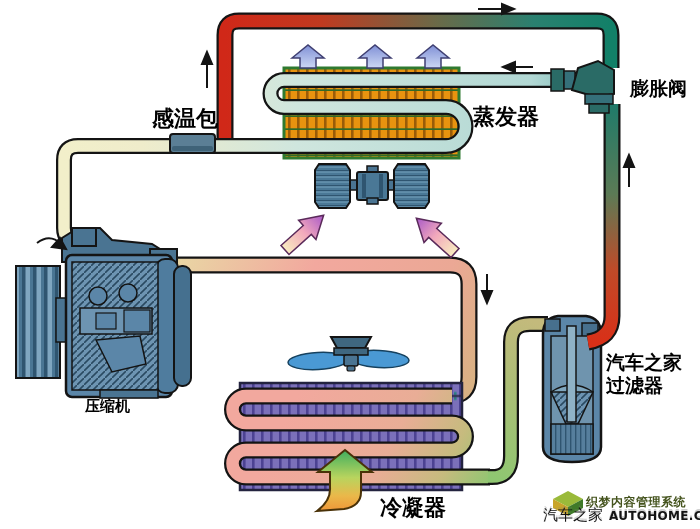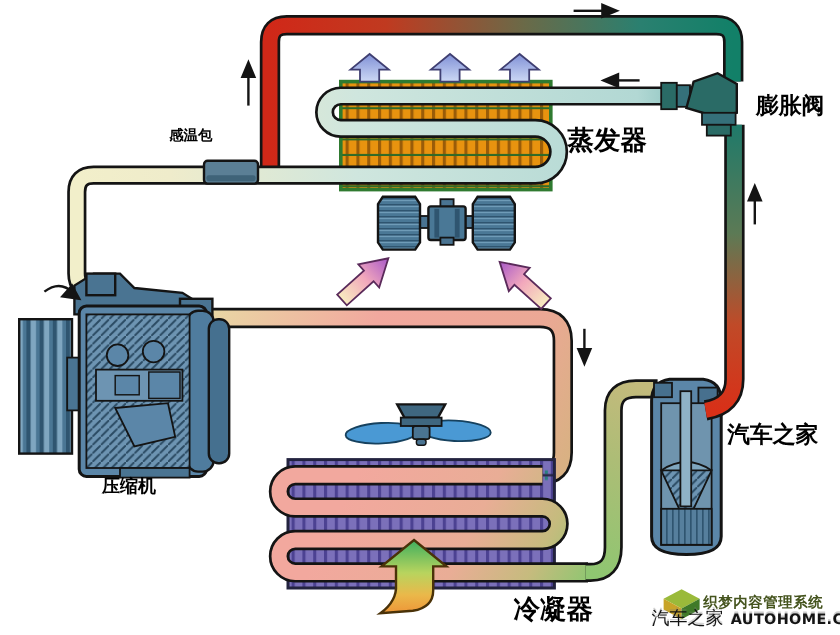--- a/index.html
+++ b/index.html
@@ -2,23 +2,23 @@
 <html><head>
 <meta charset="utf-8">
 <style>
   html,body{margin:0;padding:0;background:#fff;}
   #stage{position:relative;width:700px;height:529px;background:#ffffff;overflow:hidden;
          font-family:"DejaVu Sans","Liberation Sans",sans-serif;}
   #stage svg{position:absolute;left:0;top:0;}
   .lbl{position:absolute;color:#000;font-weight:bold;white-space:nowrap;line-height:1.1;font-family:Liberation Serif, serif;}
   .lbl-evaporator{left:473px;top:105px;font-size:22px;}
   .lbl-valve{left:630px;top:79px;font-size:19px;}
-  .lbl-bulb{left:141px;top:107px;font-size:12px;}
+  .lbl-bulb{left:152px;top:107px;font-size:22px;}
   .lbl-compressor{left:85px;top:398px;font-size:15px;}
-  .lbl-condenser{left:380px;top:496px;font-size:22px;margin-left:48px;}
+  .lbl-condenser{left:380px;top:496px;font-size:22px;}
   .lbl-drier{left:606px;top:352px;font-size:19px;line-height:1.2;}
   .wm-cms{position:absolute;left:586px;top:494px;font-size:12px;font-weight:bold;color:#45541e;letter-spacing:0.5px;}
   .wm-site{position:absolute;left:543px;top:506px;font-size:15px;color:#141414;
            text-shadow:0 -2px 0 rgba(130,130,130,0.35);}
   .wm-url{position:absolute;left:609px;top:509px;font-size:12px;font-weight:bold;color:#141414;
           letter-spacing:0.3px;text-shadow:0 -2px 0 rgba(130,130,130,0.4);}
 </style>
 </head>
 <body>
 
@@ -247,18 +247,19 @@
   </g>
 </svg>
 
 <div class="lbl lbl-bulb">感温包</div>
 <div class="lbl lbl-evaporator">蒸发器</div>
 <div class="lbl lbl-valve">膨胀阀</div>
 <div class="lbl lbl-compressor">压缩机</div>
 <div class="lbl lbl-condenser">冷凝器</div>
 <div class="lbl lbl-drier">
   <div>汽车之家</div>
+  <div>过滤器</div>
 </div>
 
 <div class="wm-cms">织梦内容管理系统</div>
 <div class="wm-site">汽车之家</div>
 <div class="wm-url">AUTOHOME.COM.CN</div>
 </div>
 
 </body></html>

